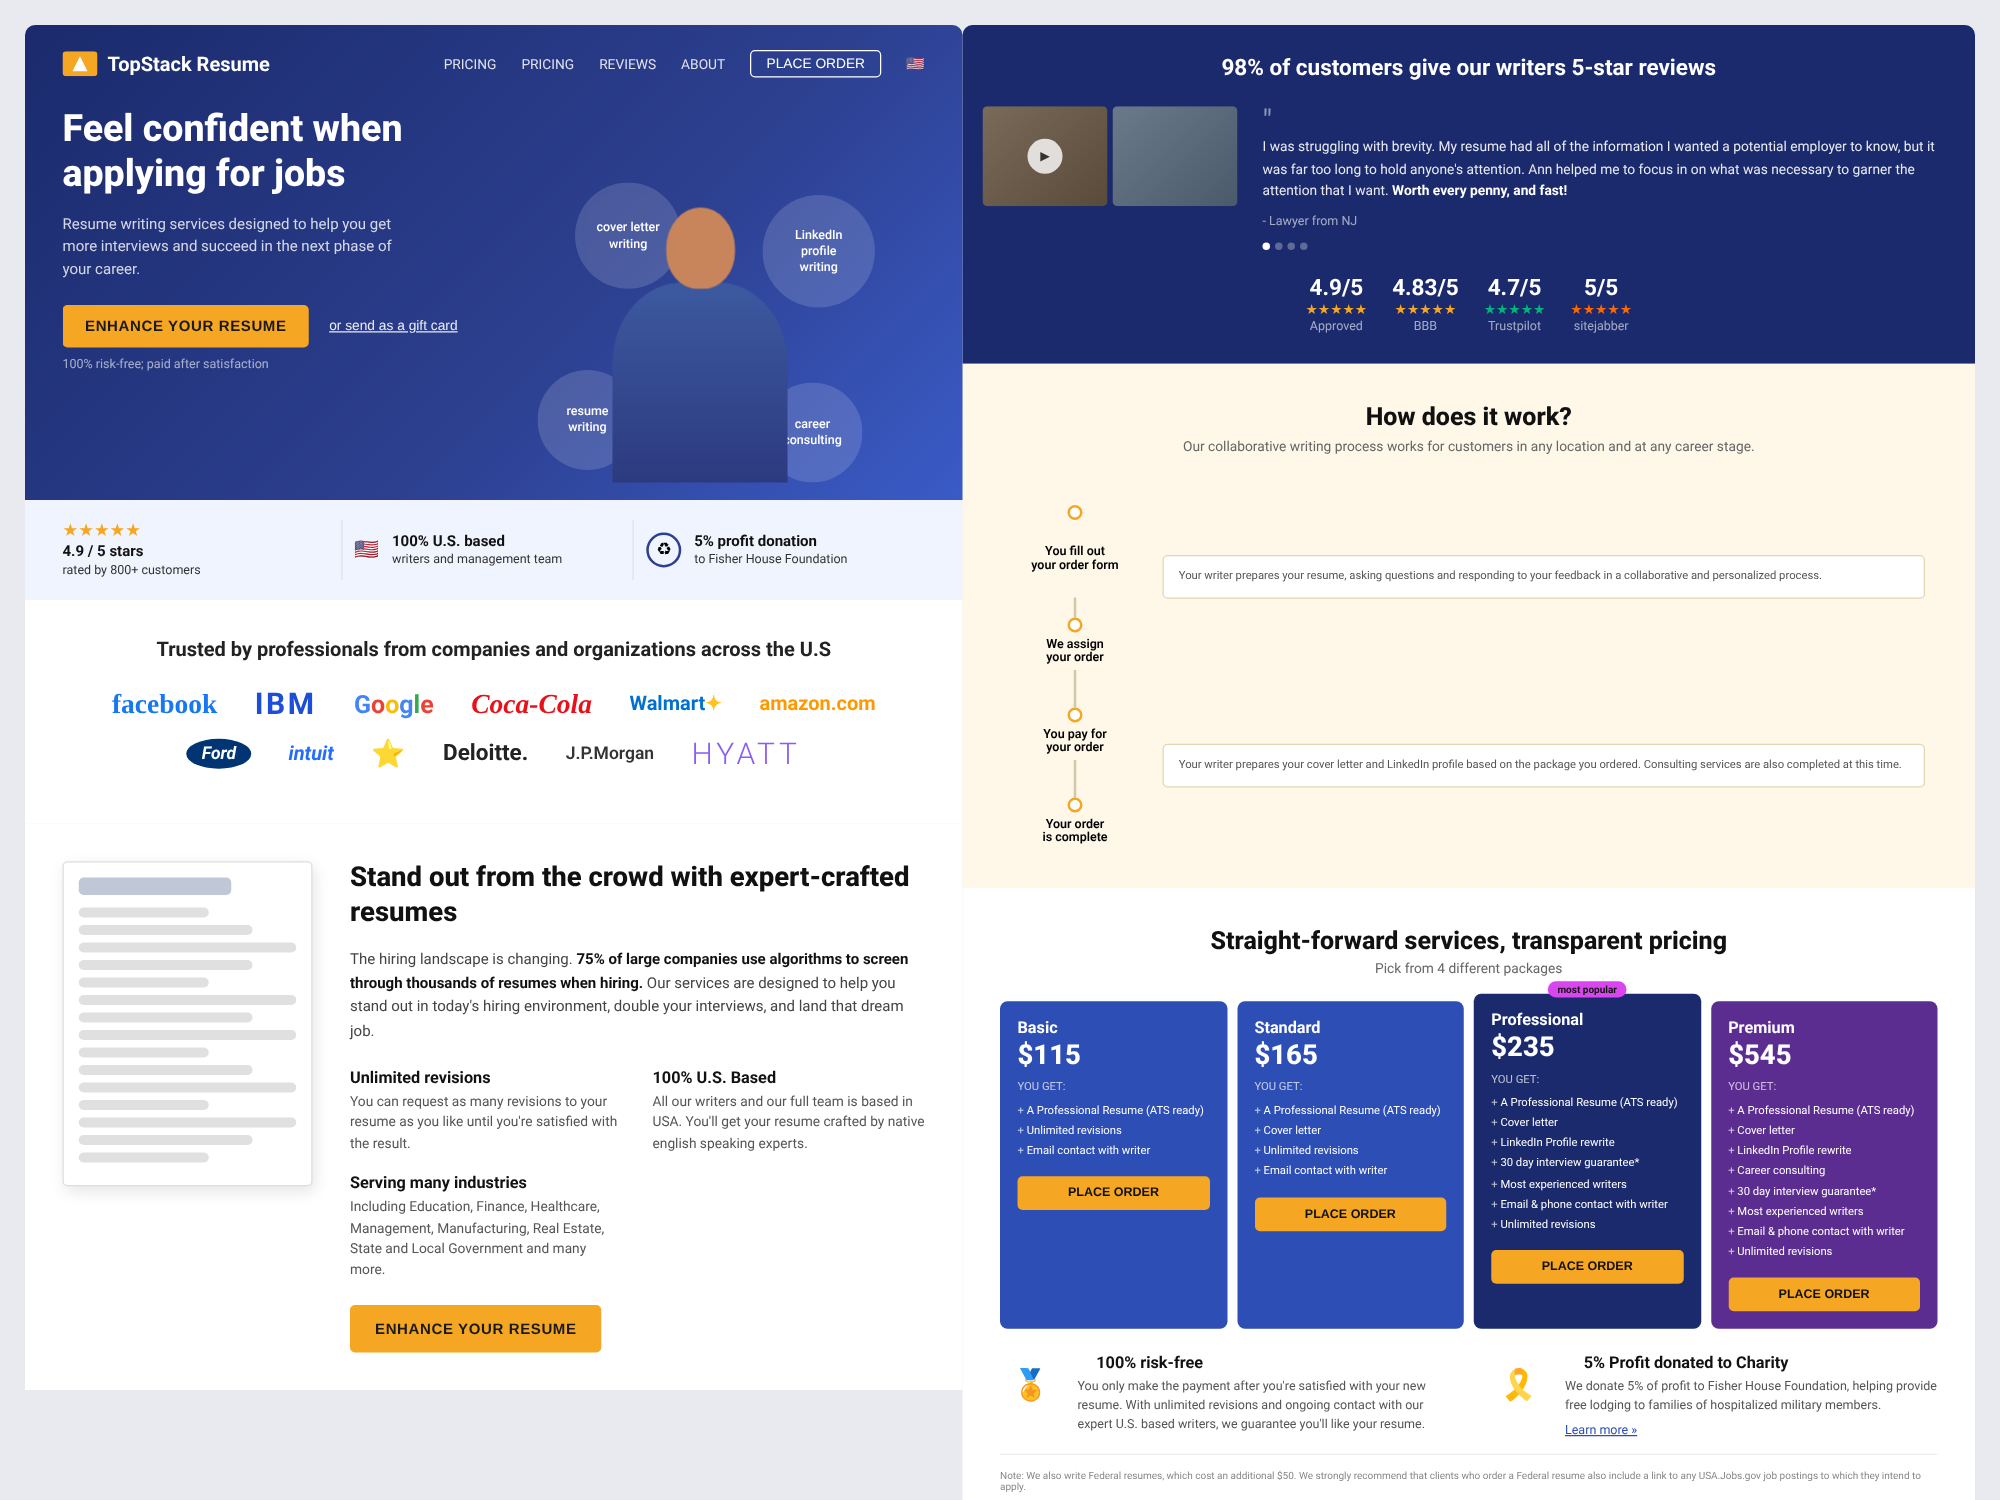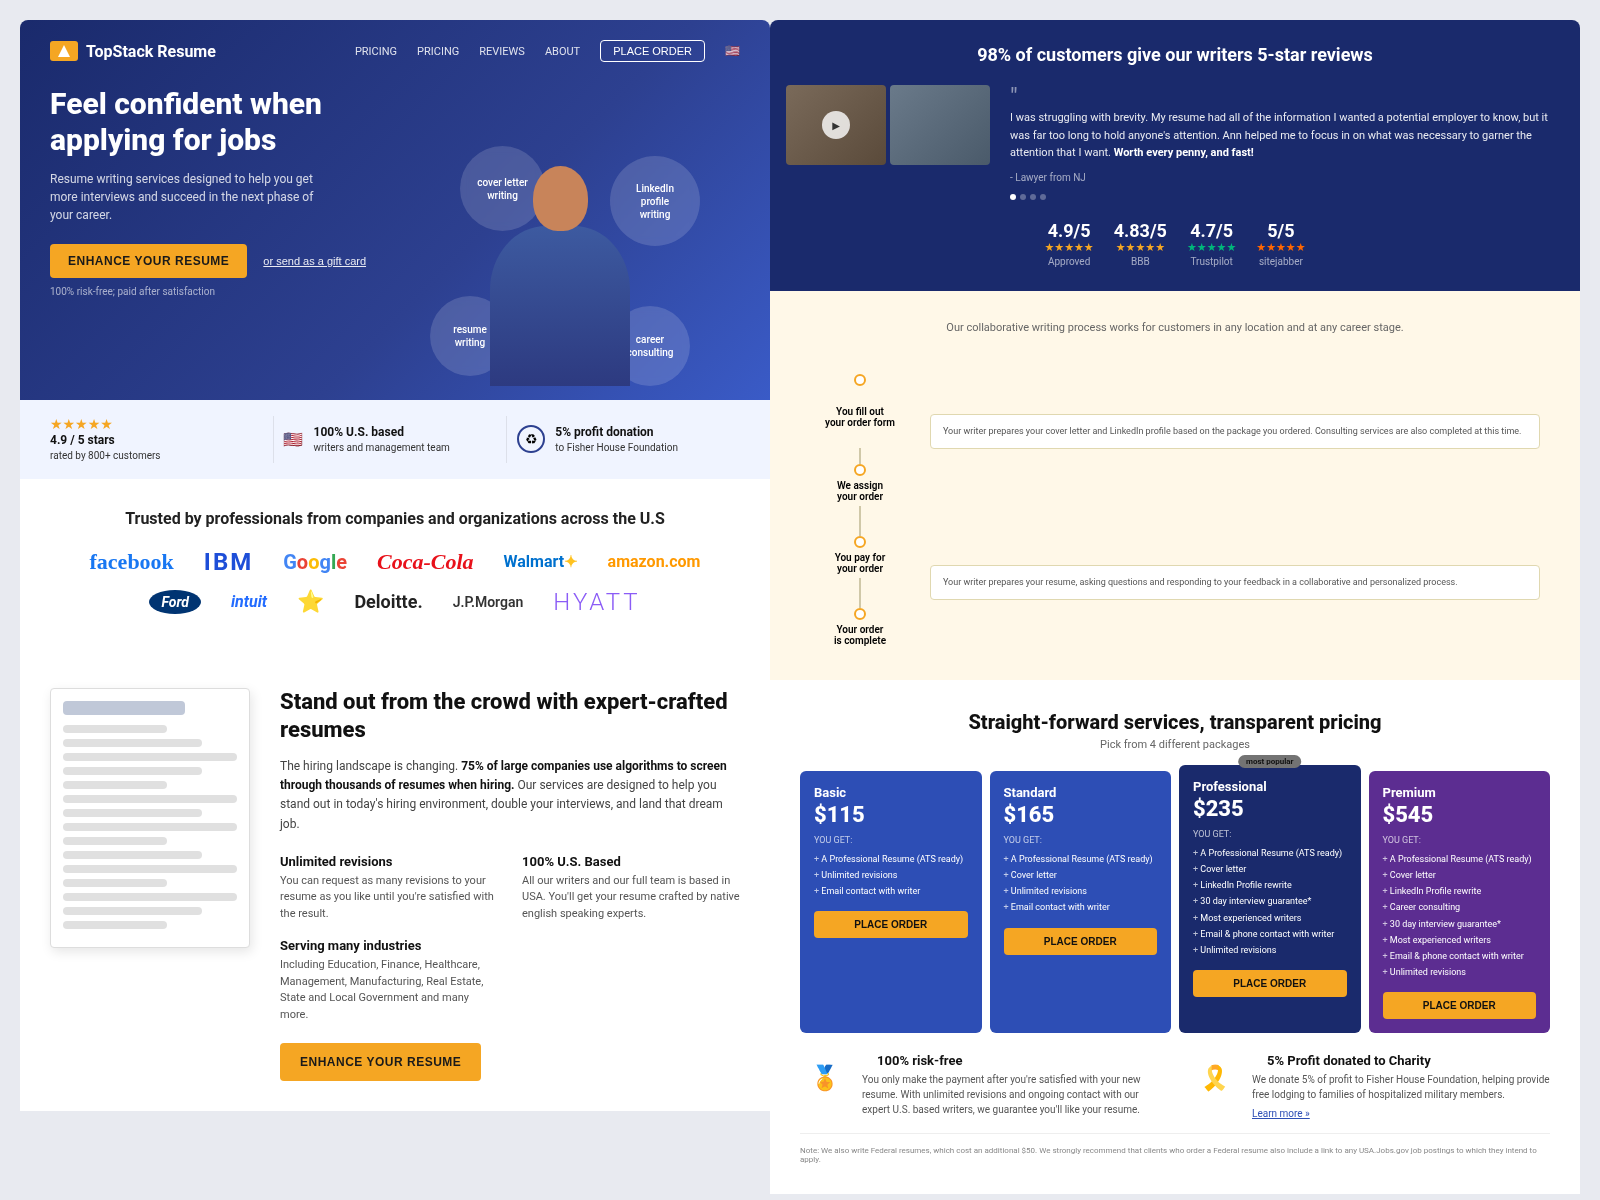--- a/index.html
+++ b/index.html
@@ -490,21 +490,21 @@
     .card-basic { background: #2d4eb5; color: white; }
     .card-standard { background: #2d4eb5; color: white; }
     .card-professional { background: #1a2a6c; color: white; }
     .card-premium { background: #5c2d91; color: white; }
 
     .card-popular {
       position: absolute;
       top: -10px;
       left: 50%;
       transform: translateX(-50%);
-      background: #737373;
+      background: #d946ef;
       color: #111;
       font-size: 8px;
       font-weight: 700;
       padding: 2px 8px;
       border-radius: 10px;
       white-space: nowrap;
     }
 
     .card-name {
       font-size: 13px;
@@ -789,44 +789,45 @@
         </div>
         <div class="rating-item">
           <div class="rating-score">5/5</div>
           <div class="rating-stars-small" style="color:#ff6600;">★★★★★</div>
           <div class="rating-platform">sitejabber</div>
         </div>
       </div>
     </div>
 
     <div class="how-section">
+      <h2 class="how-title">How does it work?</h2>
       <p class="how-subtitle">Our collaborative writing process works for customers in any location and at any career stage.</p>
 
       <div style="display:flex; gap:20px; padding: 0 10px;">
 
         <div style="display:flex; flex-direction:column; align-items:center; padding-top:10px; gap:0;">
           <div style="width:12px;height:12px;border:2px solid #f5a623;border-radius:50%;background:white;flex-shrink:0;"></div>
           <div style="font-size:10px;font-weight:600;text-align:center;width:100px;margin:20px 0;">You fill out<br>your order form</div>
           <div style="width:2px;height:16px;background:#d0c8a8;"></div>
           <div style="width:12px;height:12px;border:2px solid #f5a623;border-radius:50%;background:white;flex-shrink:0;"></div>
           <div style="font-size:10px;font-weight:600;text-align:center;width:100px;margin:4px 0;">We assign<br>your order</div>
           <div style="width:2px;height:30px;background:#d0c8a8;"></div>
           <div style="width:12px;height:12px;border:2px solid #f5a623;border-radius:50%;background:white;flex-shrink:0;"></div>
           <div style="font-size:10px;font-weight:600;text-align:center;width:100px;margin:4px 0;">You pay for<br>your order</div>
           <div style="width:2px;height:30px;background:#d0c8a8;"></div>
           <div style="width:12px;height:12px;border:2px solid #f5a623;border-radius:50%;background:white;flex-shrink:0;"></div>
           <div style="font-size:10px;font-weight:600;text-align:center;width:100px;margin:4px 0;">Your order<br>is complete</div>
         </div>
 
         <div style="flex:1; display:flex; flex-direction:column; justify-content:space-around; gap:16px;">
           <div style="background:white;border:1px solid #e0d8b0;border-radius:4px;padding:10px 12px;font-size:9px;color:#555;line-height:1.5;">
+            Your writer prepares your resume, asking questions and responding to your feedback in a collaborative and personalized process.
+          </div>
+          <div style="background:white;border:1px solid #e0d8b0;border-radius:4px;padding:10px 12px;font-size:9px;color:#555;line-height:1.5;">
             Your writer prepares your cover letter and LinkedIn profile based on the package you ordered. Consulting services are also completed at this time.
-          </div>
-          <div style="background:white;border:1px solid #e0d8b0;border-radius:4px;padding:10px 12px;font-size:9px;color:#555;line-height:1.5;">
-            Your writer prepares your resume, asking questions and responding to your feedback in a collaborative and personalized process.
           </div>
         </div>
       </div>
     </div>
 
     <div class="pricing-section">
       <h2 class="pricing-title">Straight-forward services, transparent pricing</h2>
       <p class="pricing-subtitle">Pick from 4 different packages</p>
 
       <div class="pricing-cards">

